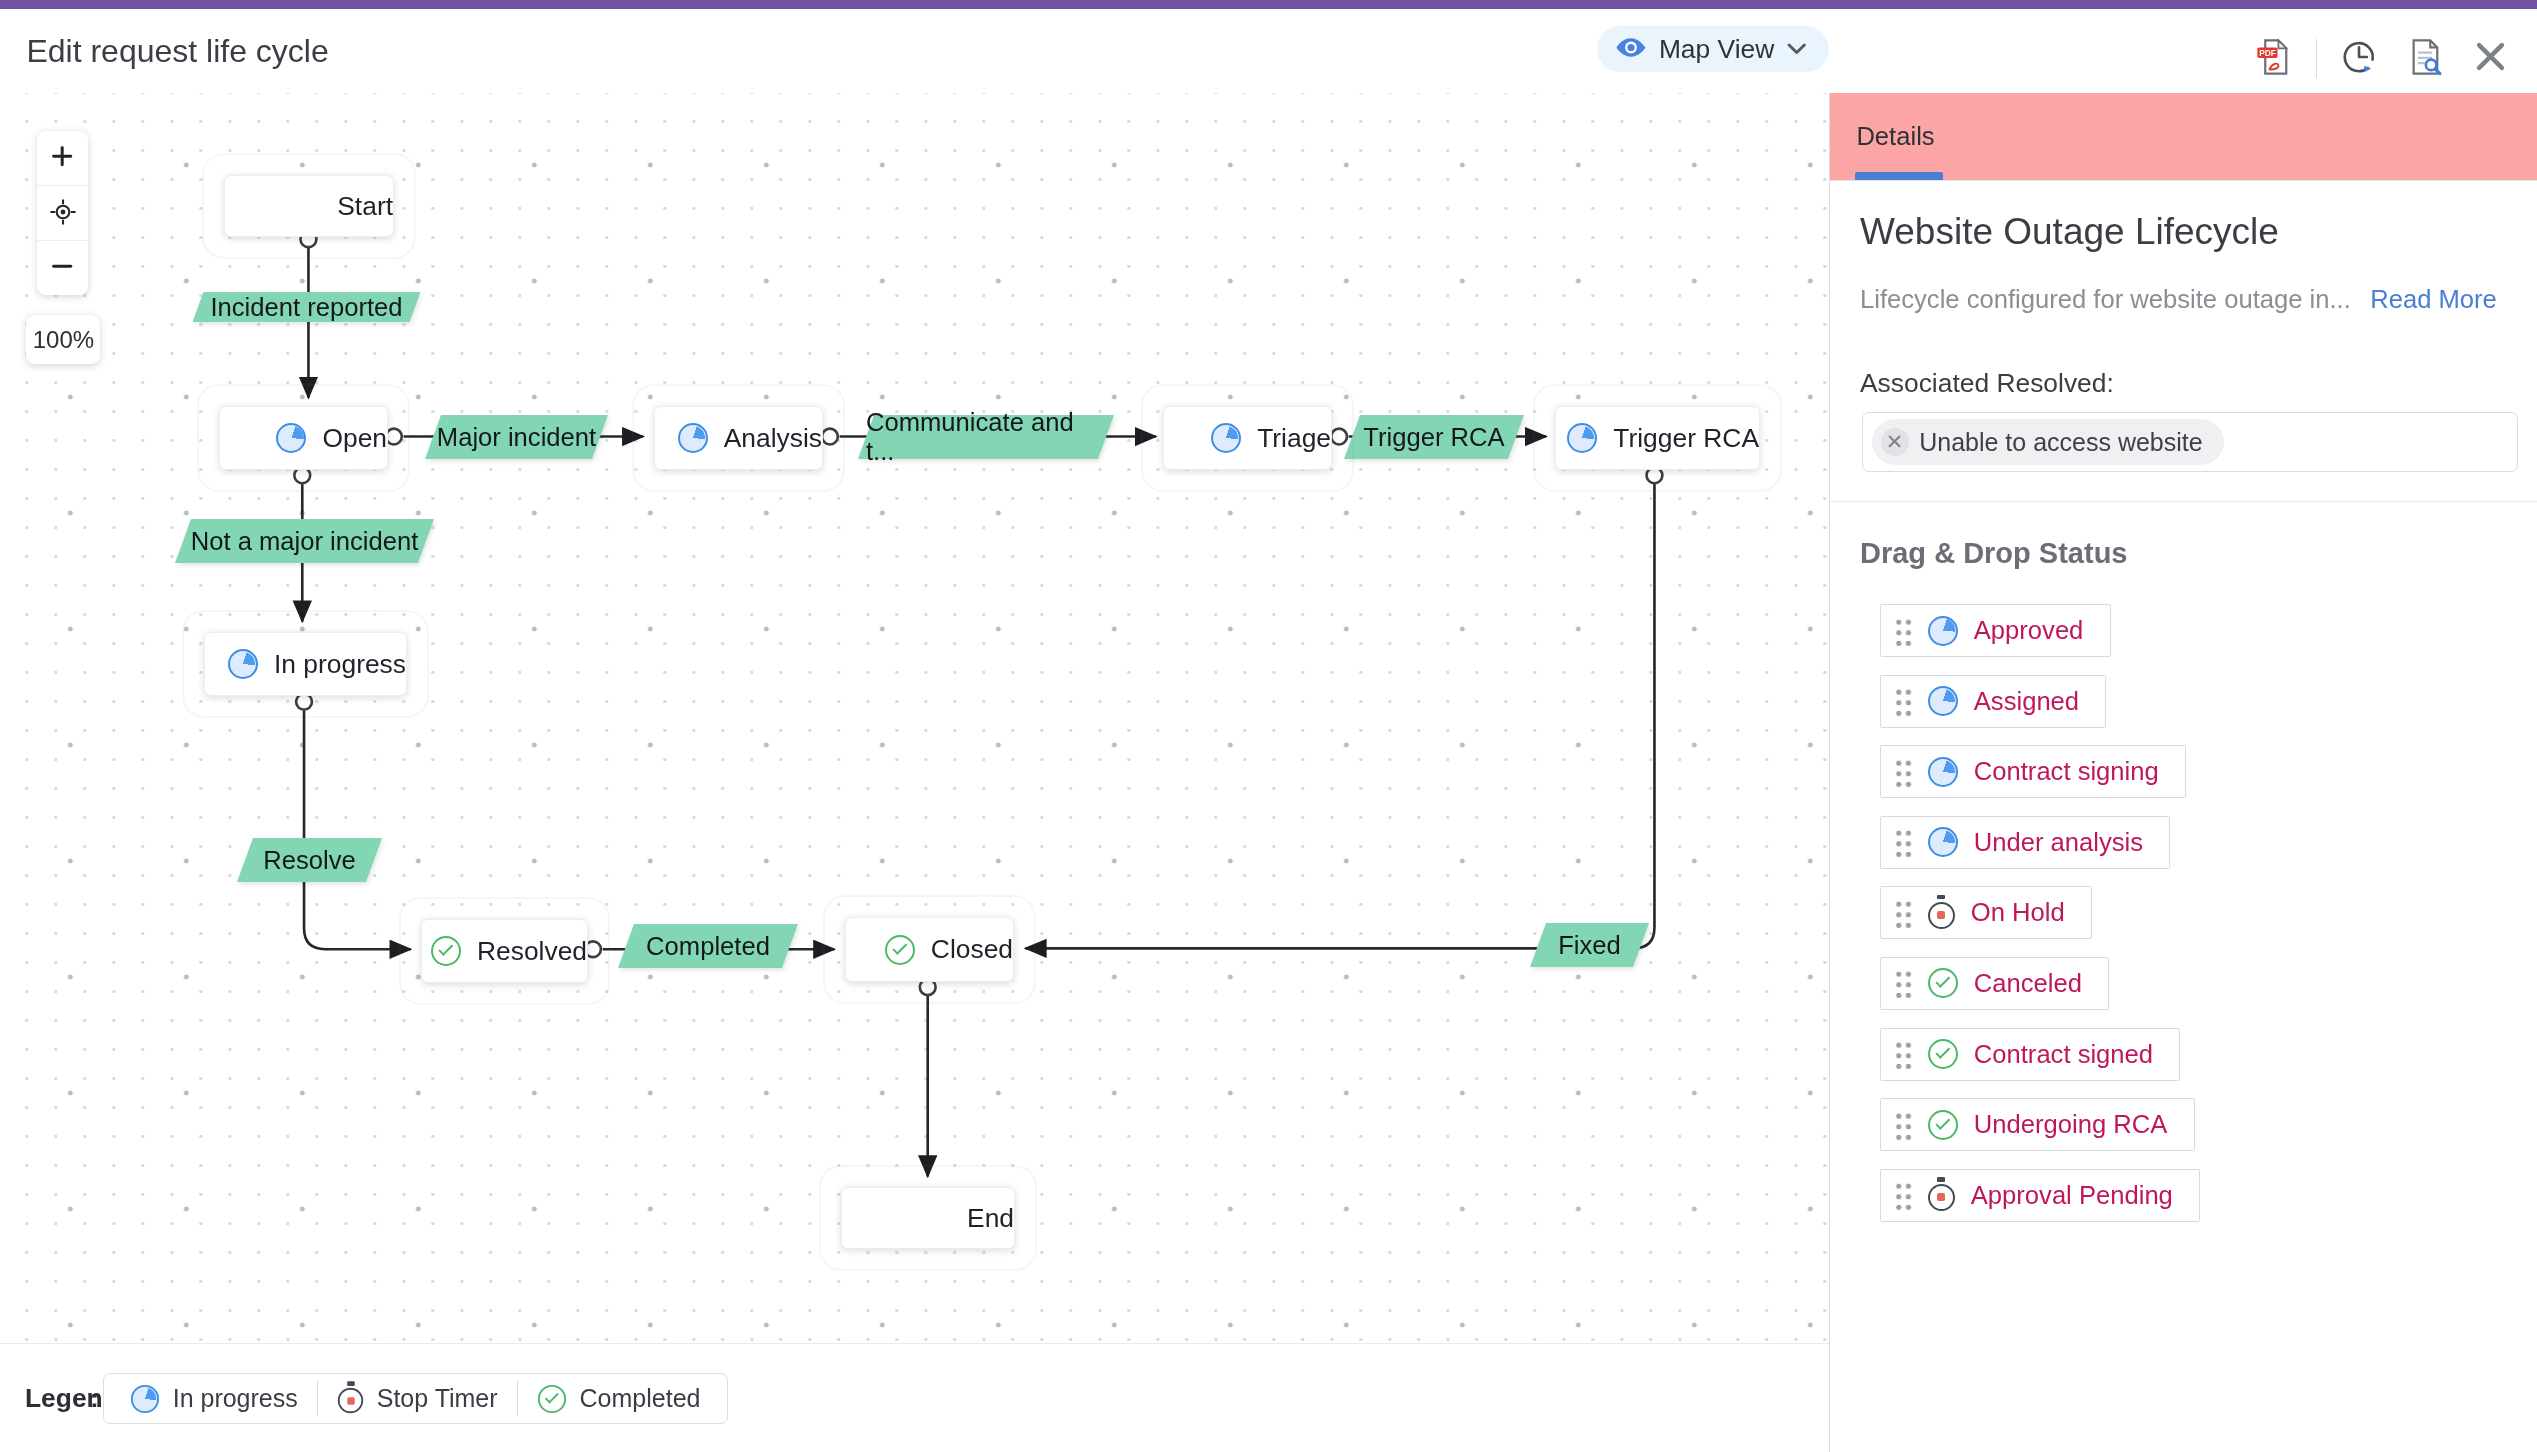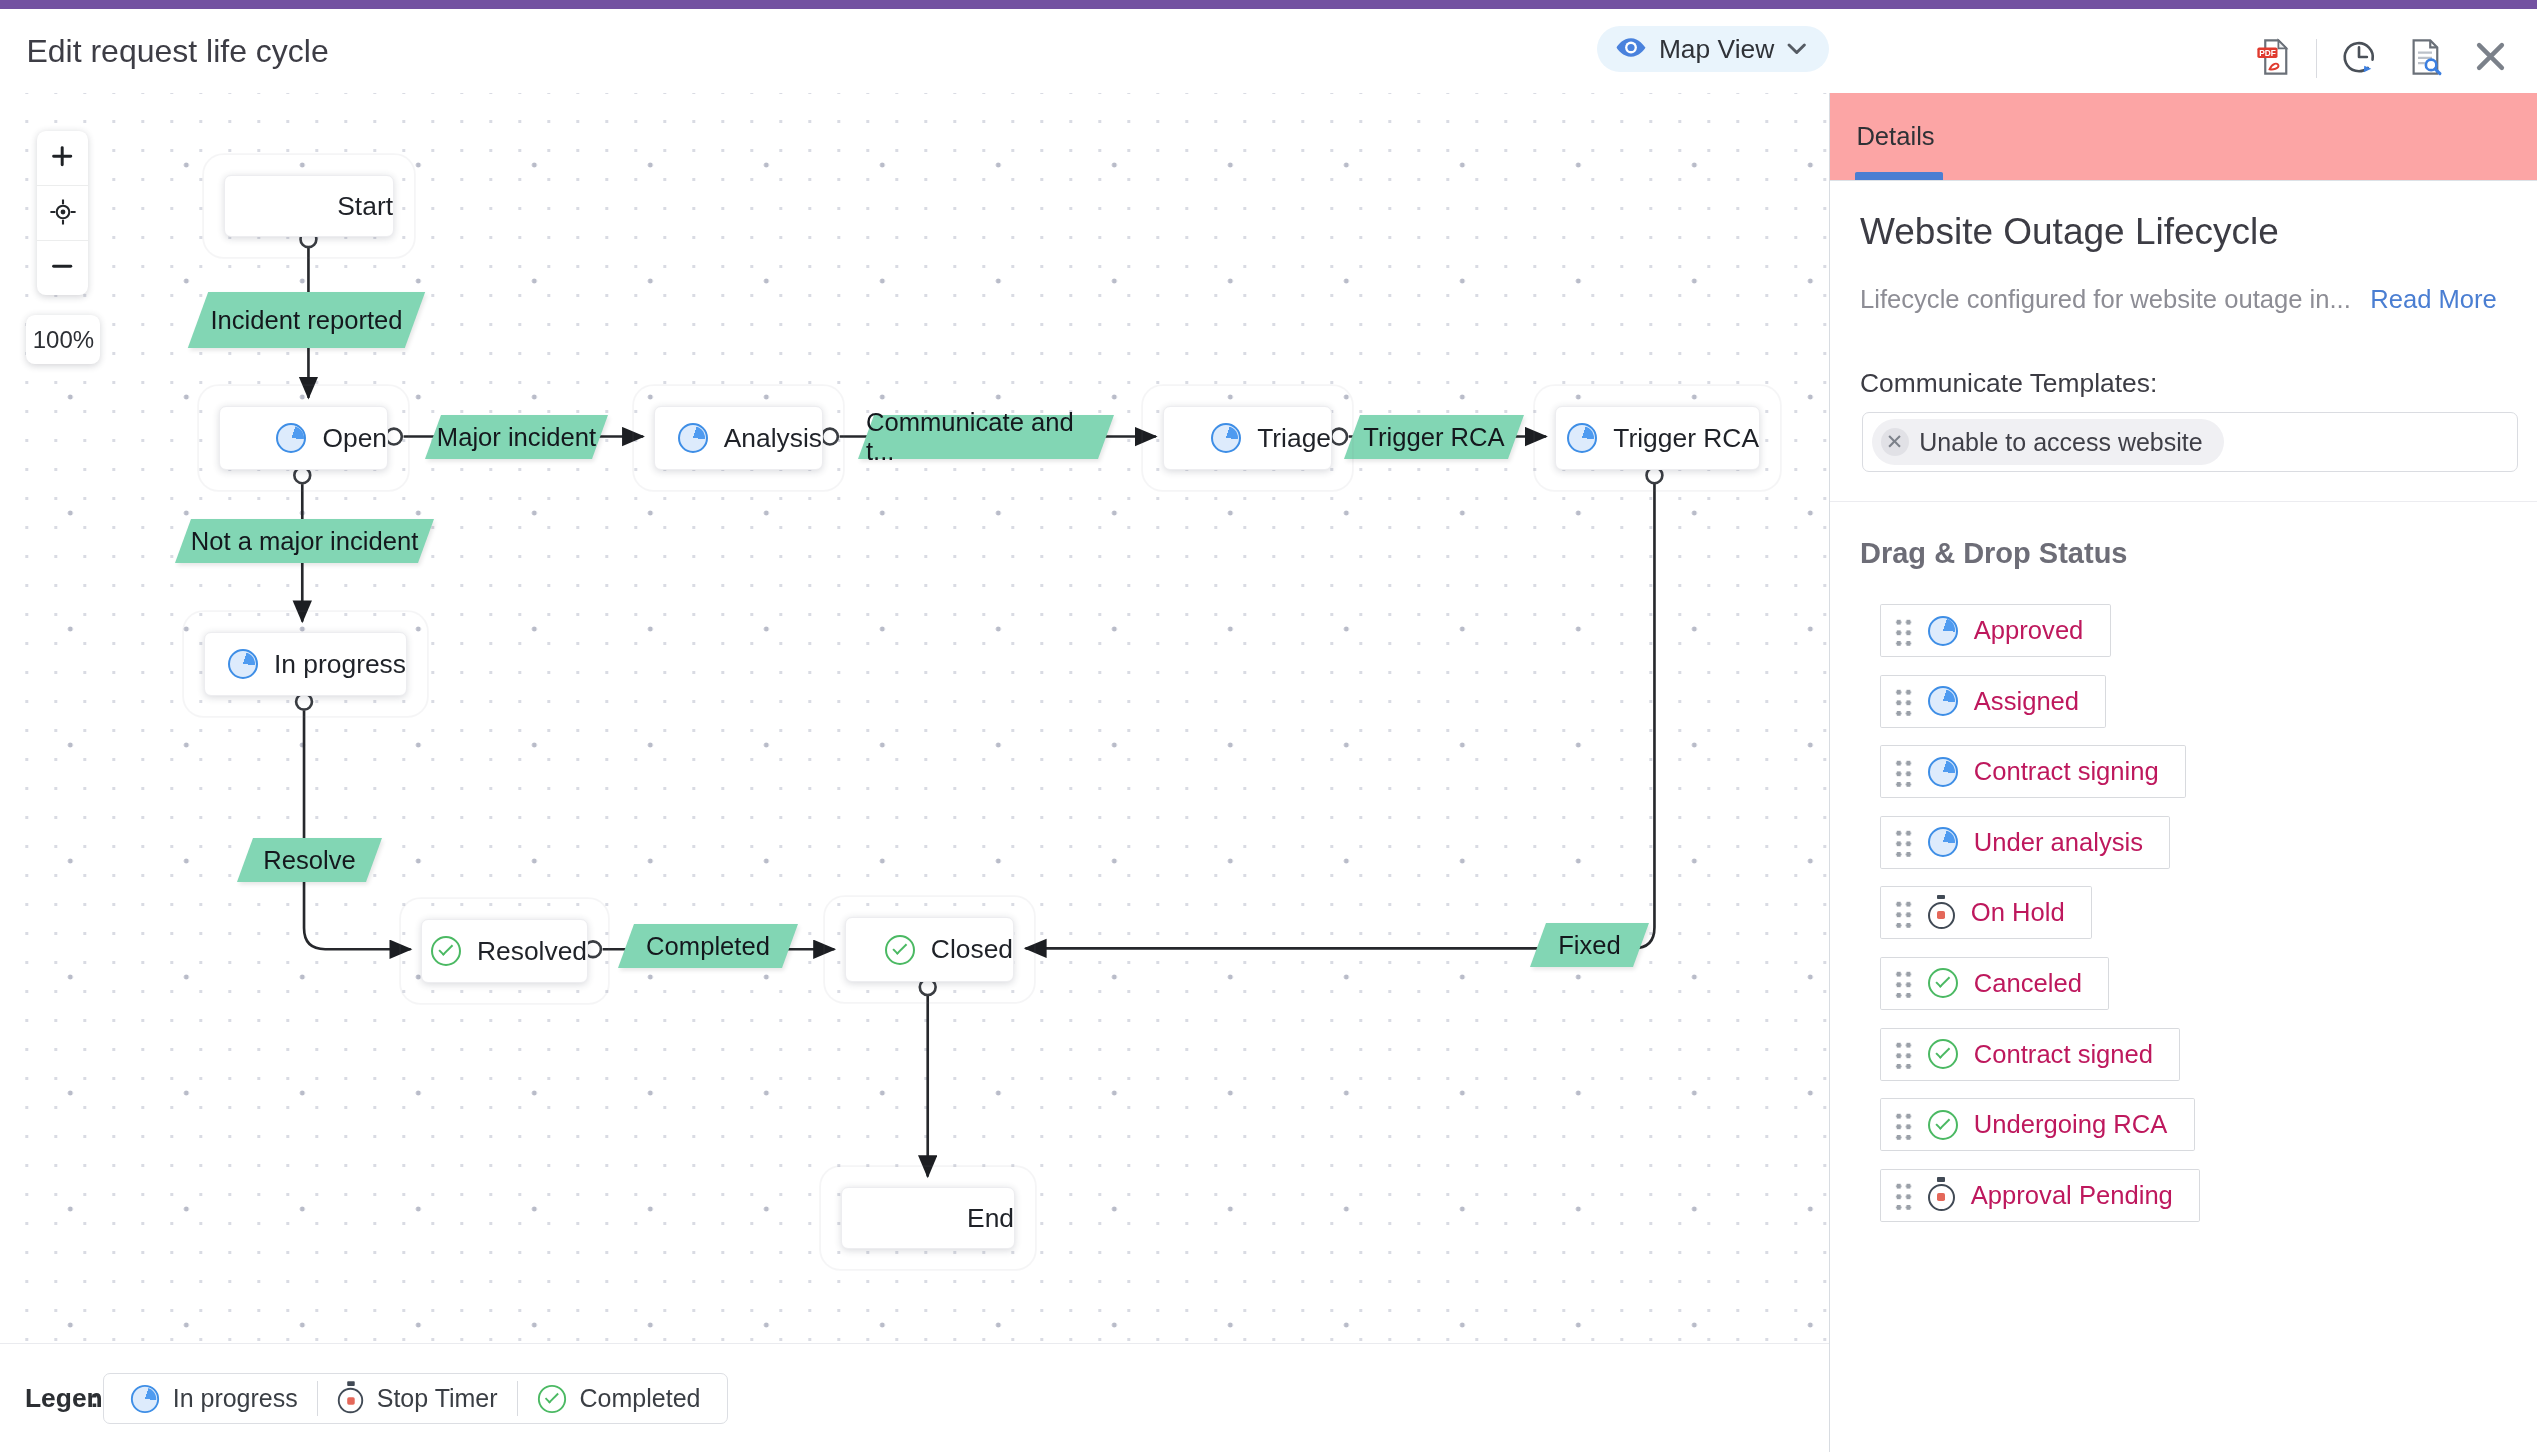--- a/index.html
+++ b/index.html
@@ -208,21 +208,21 @@
       <span>Resolved</span>
     </div>
     <div class="node" style="left:845px;top:824px;width:167px;height:63px;">
       <span class="ic-check"></span>
       <span>Closed</span>
     </div>
     <div class="node" style="left:841px;top:1094px;width:172px;height:60px;">
       <span>End</span>
     </div>
 
-    <div class="tag" style="left:198px;top:199px;width:217px;height:56px;">
+    <div class="tag" style="left:198px;top:199px;width:217px;height:30px;">
       <span>Incident reported</span>
     </div>
     <div class="tag" style="left:433px;top:322px;width:167px;height:44px;">
       <span>Major incident</span>
     </div>
     <div class="tag" style="left:866px;top:322px;width:240px;height:44px;">
       <span>Communicate and t...</span>
     </div>
     <div class="tag" style="left:1352px;top:322px;width:164px;height:44px;">
       <span>Trigger RCA</span>
@@ -287,21 +287,21 @@
   <div class="panel">
     <div class="tabstrip">
       <div class="tab">Details</div>
       <div class="tab-underline"></div>
     </div>
     <div class="pbody">
       <div class="ptitle">Website Outage Lifecycle</div>
       <div class="pdesc">
         <span>Lifecycle configured for website outage in...</span><span class="readmore">Read More</span>
       </div>
-      <div class="assoc-label">Communicate Templates:</div>
+      <div class="assoc-label">Associated Resolved:</div>
       <div class="assoc-box">
         <span class="chip">
           <span class="chip-x">✕</span>
           <span>Unable to access website</span>
         </span>
       </div>
       <div class="pdivider"></div>
       <div class="dragtitle">Drag &amp; Drop Status</div>
 
       <div class="stlist">

